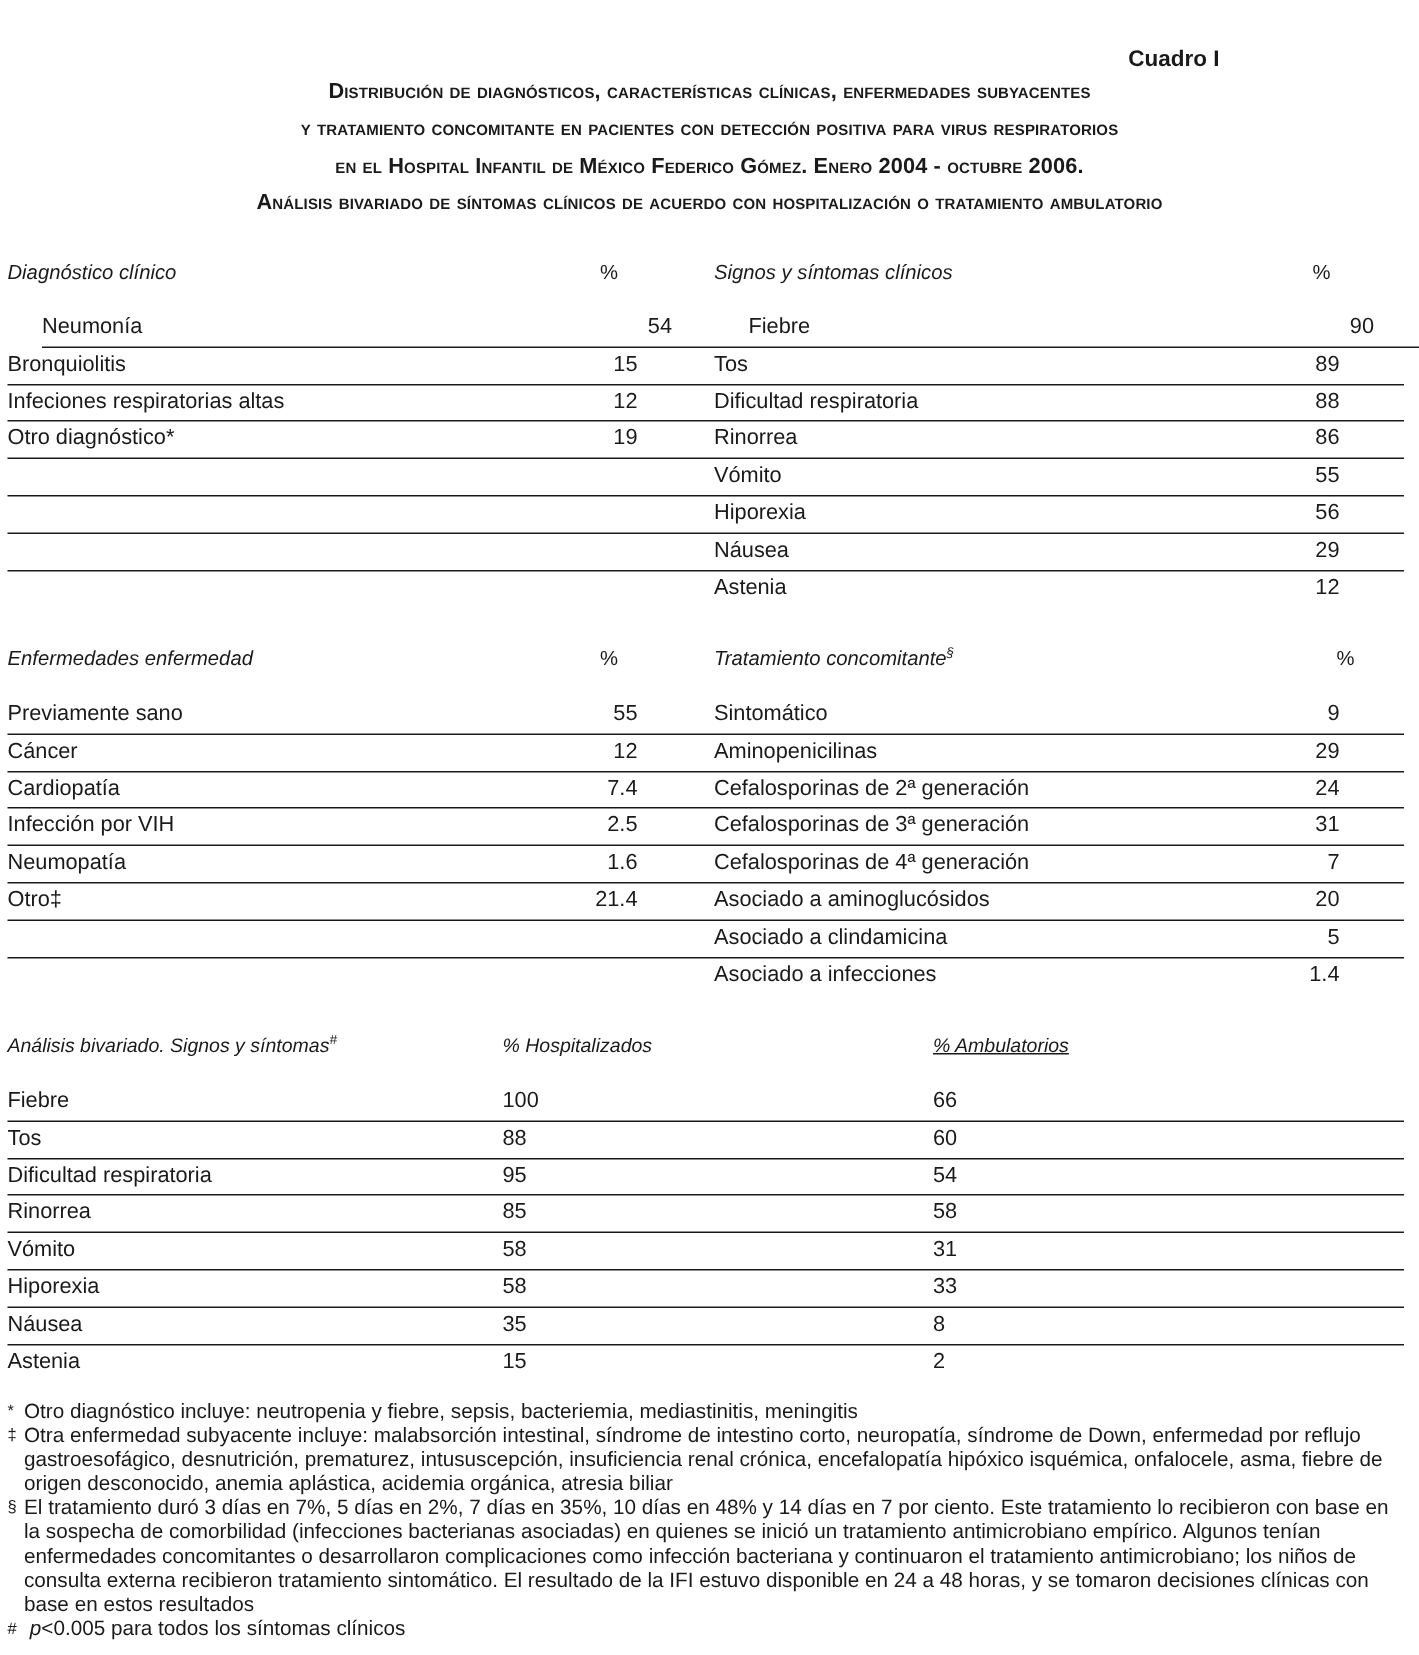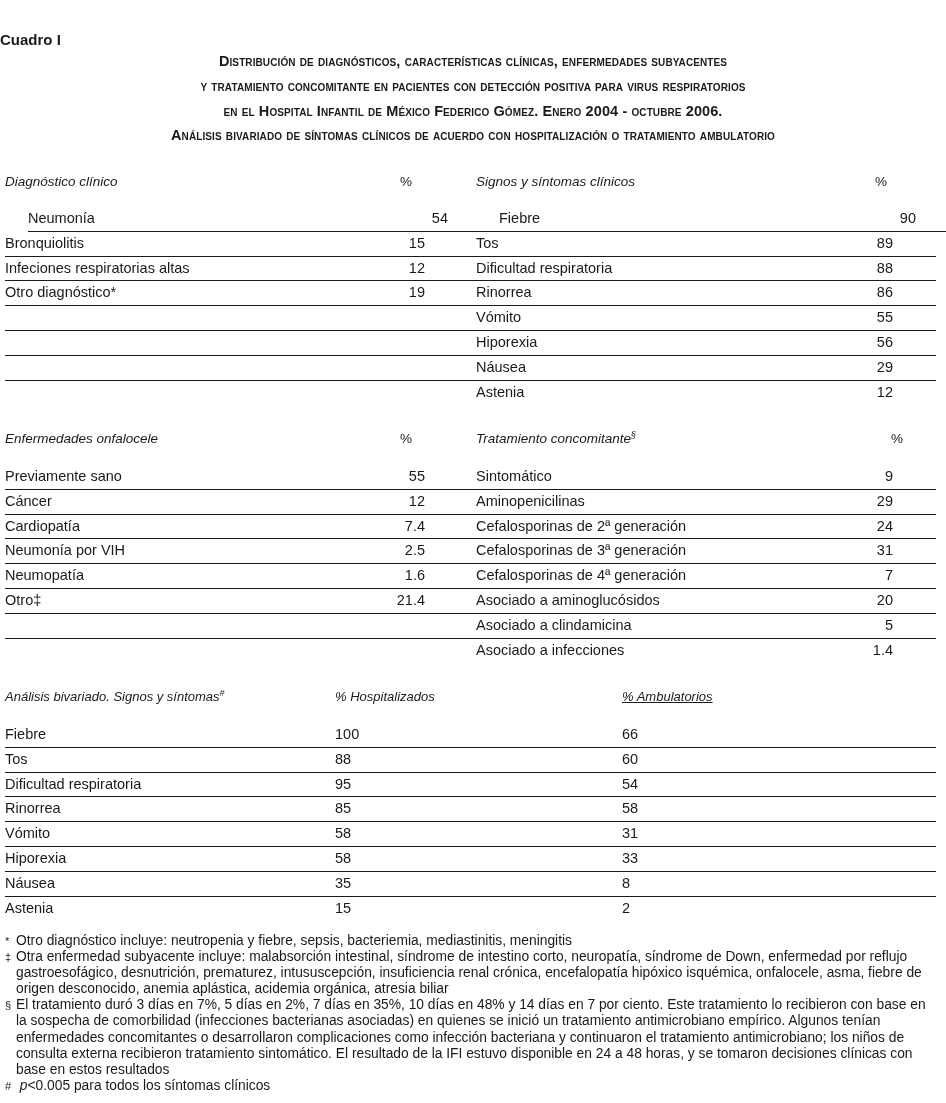--- a/index.html
+++ b/index.html
@@ -1,21 +1,21 @@
 <!DOCTYPE html>
 <html><head>
 <meta charset="utf-8">
 <style>
   html, body { margin: 0; padding: 0; background: #ffffff; }
   body {
     width: 946px; height: 1103px; position: relative; overflow: hidden;
     font-family: "Liberation Sans", "DejaVu Sans", sans-serif;
     color: #1a1a1a;
   }
-  .cuadro { position: absolute; top: 31px; left: 0; width: 813px; text-align: left;
+  .cuadro { position: absolute; top: 31px; left: 0; width: 813px; text-align: right;
     font-size: 15px; font-weight: bold; }
   .tline { position: absolute; left: 0; width: 946px; text-align: center;
     font-size: 14.5px; font-weight: bold; font-variant: small-caps; letter-spacing: 0.1px; }
   .t1 { top: 53px; } .t2 { top: 78px; } .t3 { top: 103px; } .t4 { top: 127px; }
 
   .sec-head { position: absolute; font-size: 13.5px; font-style: italic; }
   .pct-head { position: absolute; font-size: 13.5px; }
   .row { position: absolute; left: 5px; width: 931px; height: 24.8px;
     border-bottom: 1.6px solid #1a1a1a; box-sizing: border-box; }
   .row.last { border-bottom: none; }
@@ -92,21 +92,21 @@
       <span class="cell val-r">29</span>
     </div>
     <div class="row last" style="top: 380.6px;">
       <span class="cell lbl-l"></span>
       <span class="cell val-l"></span>
       <span class="cell lbl-r">Astenia</span>
       <span class="cell val-r">12</span>
     </div>
   </div>
 
-<div class="sec-head" style="left:5px; top:431px;">Enfermedades onfalocele</div>
+<div class="sec-head" style="left:5px; top:431px;">Enfermedades enfermedad</div>
 <div class="pct-head" style="left:400px; top:431px;">%</div>
 <div class="sec-head" style="left:476px; top:431px;"><span>Tratamiento concomitante</span><sup>§</sup></div>
 <div class="pct-head" style="left:891px; top:431px;">%</div>
 
 <div id="sec2">
     <div class="row" style="top: 465px;">
       <span class="cell lbl-l">Previamente sano</span>
       <span class="cell val-l">55</span>
       <span class="cell lbl-r">Sintomático</span>
       <span class="cell val-r">9</span>
@@ -117,21 +117,21 @@
       <span class="cell lbl-r">Aminopenicilinas</span>
       <span class="cell val-r">29</span>
     </div>
     <div class="row" style="top: 514.6px;">
       <span class="cell lbl-l">Cardiopatía</span>
       <span class="cell val-l">7.4</span>
       <span class="cell lbl-r">Cefalosporinas de 2ª generación</span>
       <span class="cell val-r">24</span>
     </div>
     <div class="row" style="top: 539.4px;">
-      <span class="cell lbl-l">Neumonía por VIH</span>
+      <span class="cell lbl-l">Infección por VIH</span>
       <span class="cell val-l">2.5</span>
       <span class="cell lbl-r">Cefalosporinas de 3ª generación</span>
       <span class="cell val-r">31</span>
     </div>
     <div class="row" style="top: 564.2px;">
       <span class="cell lbl-l">Neumopatía</span>
       <span class="cell val-l">1.6</span>
       <span class="cell lbl-r">Cefalosporinas de 4ª generación</span>
       <span class="cell val-r">7</span>
     </div>

